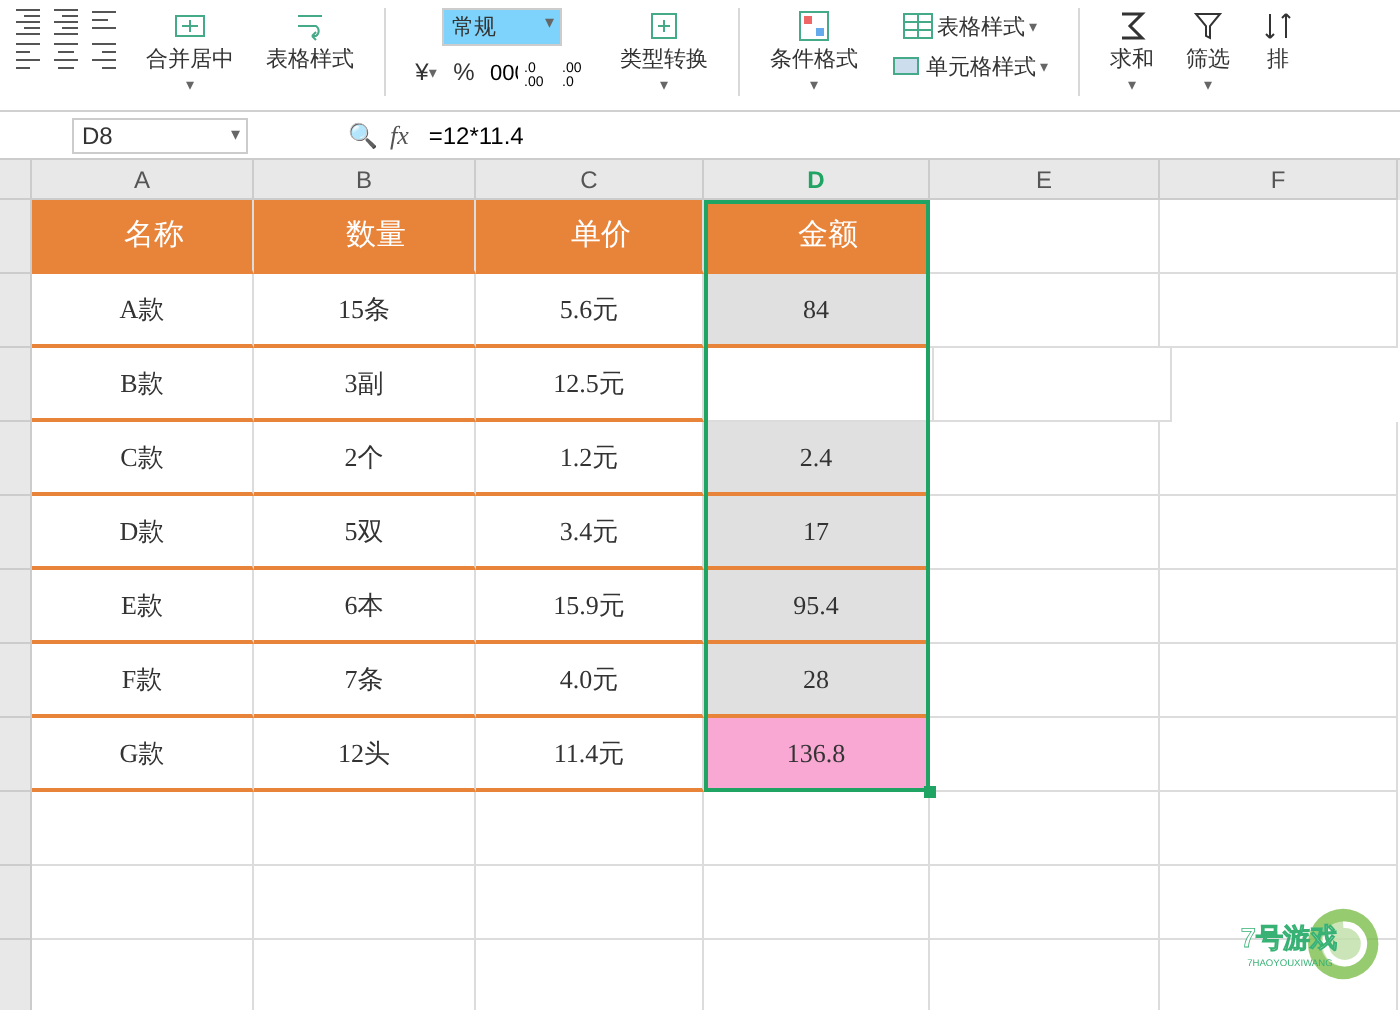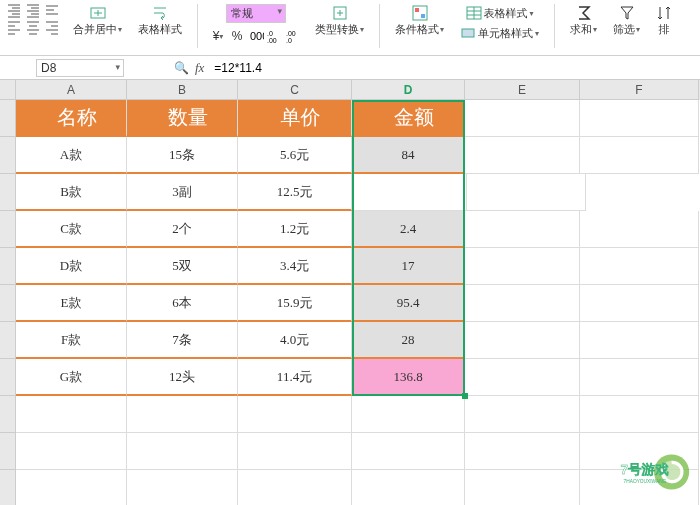--- a/index.html
+++ b/index.html
@@ -3,45 +3,45 @@
 <meta charset="utf-8">
 <style>
   * { box-sizing: border-box; margin: 0; padding: 0; }
   body { font-family: "Microsoft YaHei", Arial, sans-serif; font-size: 12px; background: #fff; color: #333; overflow: hidden; width: 700px; height: 505px; position: relative; }
   .ribbon { background: #fff; padding: 4px 6px; display: flex; gap: 10px; align-items: flex-start; border-bottom: 1px solid #d0d0d0; height: 56px; }
   .ribbon-group { display: flex; flex-direction: column; align-items: center; gap: 2px; }
   .ribbon-btn { display: flex; flex-direction: column; align-items: center; gap: 1px; cursor: pointer; padding: 1px 3px; font-size: 11px; white-space: nowrap; }
   .ribbon-btn-h { display: flex; flex-direction: row; align-items: center; gap: 2px; cursor: pointer; padding: 1px 3px; font-size: 11px; white-space: nowrap; }
   .ribbon-icon { width: 16px; height: 16px; display: flex; align-items: center; justify-content: center; }
   .ribbon-icon svg { width: 16px; height: 16px; }
-  .ribbon-label-row { display: flex; align-items: center; gap: 1px; }
+  .ribbon-label-row { display: flex; align-items: center; gap: 1px; flex-direction: column; }
   .sep { width: 1px; background: #d8d8d8; height: 44px; margin: 0 2px; }
   .dropdown-arrow { font-size: 8px; color: #666; }
-  .combo { border: 1px solid #ccc; background: #f0abfc; padding: 1px 16px 1px 4px; font-size: 11px; position: relative; min-width: 60px; }
+  .combo { border: 1px solid #ccc; background: #7dd3fc; padding: 1px 16px 1px 4px; font-size: 11px; position: relative; min-width: 60px; }
   .combo::after { content: "▾"; position: absolute; right: 3px; top: 1px; font-size: 9px; color: #666; }
   .small-icons { display: flex; gap: 3px; }
   .small-icon { width: 16px; height: 14px; display: flex; align-items: center; justify-content: center; cursor: pointer; }
 
   .namebox-row { display: flex; align-items: center; background: #fff; border-bottom: 1px solid #ccc; height: 24px; padding-left: 36px; }
   .namebox { border: 1px solid #ccc; padding: 1px 4px; font-size: 12px; width: 88px; background: #fff; position: relative; }
   .namebox::after { content: "▾"; position: absolute; right: 3px; top: 2px; font-size: 9px; color: #666; }
   .fx-area { display: flex; align-items: center; margin-left: 50px; gap: 6px; }
   .fx-icon { font-style: italic; font-family: serif; font-size: 13px; color: #555; }
   .formula-input { border: none; outline: none; font-size: 12px; padding: 1px 4px; min-width: 200px; }
 
   .sheet-area { display: flex; position: relative; }
   .rowhdr { height: 37px; border-bottom: 1px solid #ccc; font-size: 10px; text-align: center; color: #555; }
   .colhdr-row { display: flex; background: #e8e8e8; height: 20px; }
   .corner { width: 16px; height: 20px; background: #e8e8e8; border-right: 1px solid #ccc; border-bottom: 1px solid #ccc; }
   .colhdr { height: 20px; border-right: 1px solid #ccc; border-bottom: 1px solid #ccc; display: flex; align-items: center; justify-content: center; font-size: 12px; color: #555; }
   .colA { width: 111px; } .colB { width: 111px; } .colC { width: 114px; } .colD { width: 113px; } .colE { width: 115px; } .colF { width: 119px; }
 
   .data-row { display: flex; }
   .cell { border-right: 1px solid #dcdcdc; border-bottom: 1px solid #dcdcdc; display: flex; align-items: center; justify-content: center; font-size: 13px; background: #fff; }
-  .hrow .cell { background: #e8833a; color: #fff; font-size: 20px; font-family: SimSun, serif; border-bottom: 2px solid #e8833a; padding-left: 12px; }
+  .hrow .cell { background: #e8833a; color: #fff; font-size: 15px; font-family: SimSun, serif; border-bottom: 2px solid #e8833a; padding-left: 12px; }
   .hrow .cell.colD { background: #e8833a; }
   .drow { height: 37px; }
   .hrow { height: 37px; }
   .drow .cell { border-bottom: 2px solid #e8833a; font-family: SimSun, serif; }
   .drow .colD { background: #e0e0e0; }
   .selected-range { position: absolute; border: 2px solid #1fa463; pointer-events: none; }
   .fill-handle { position: absolute; width: 6px; height: 6px; background: #1fa463; }
 
   .watermark { position: absolute; right: 6px; bottom: 6px; opacity: 0.9; margin-left: 16px; }
   .watermark svg { width: 80px; height: 56px; }

